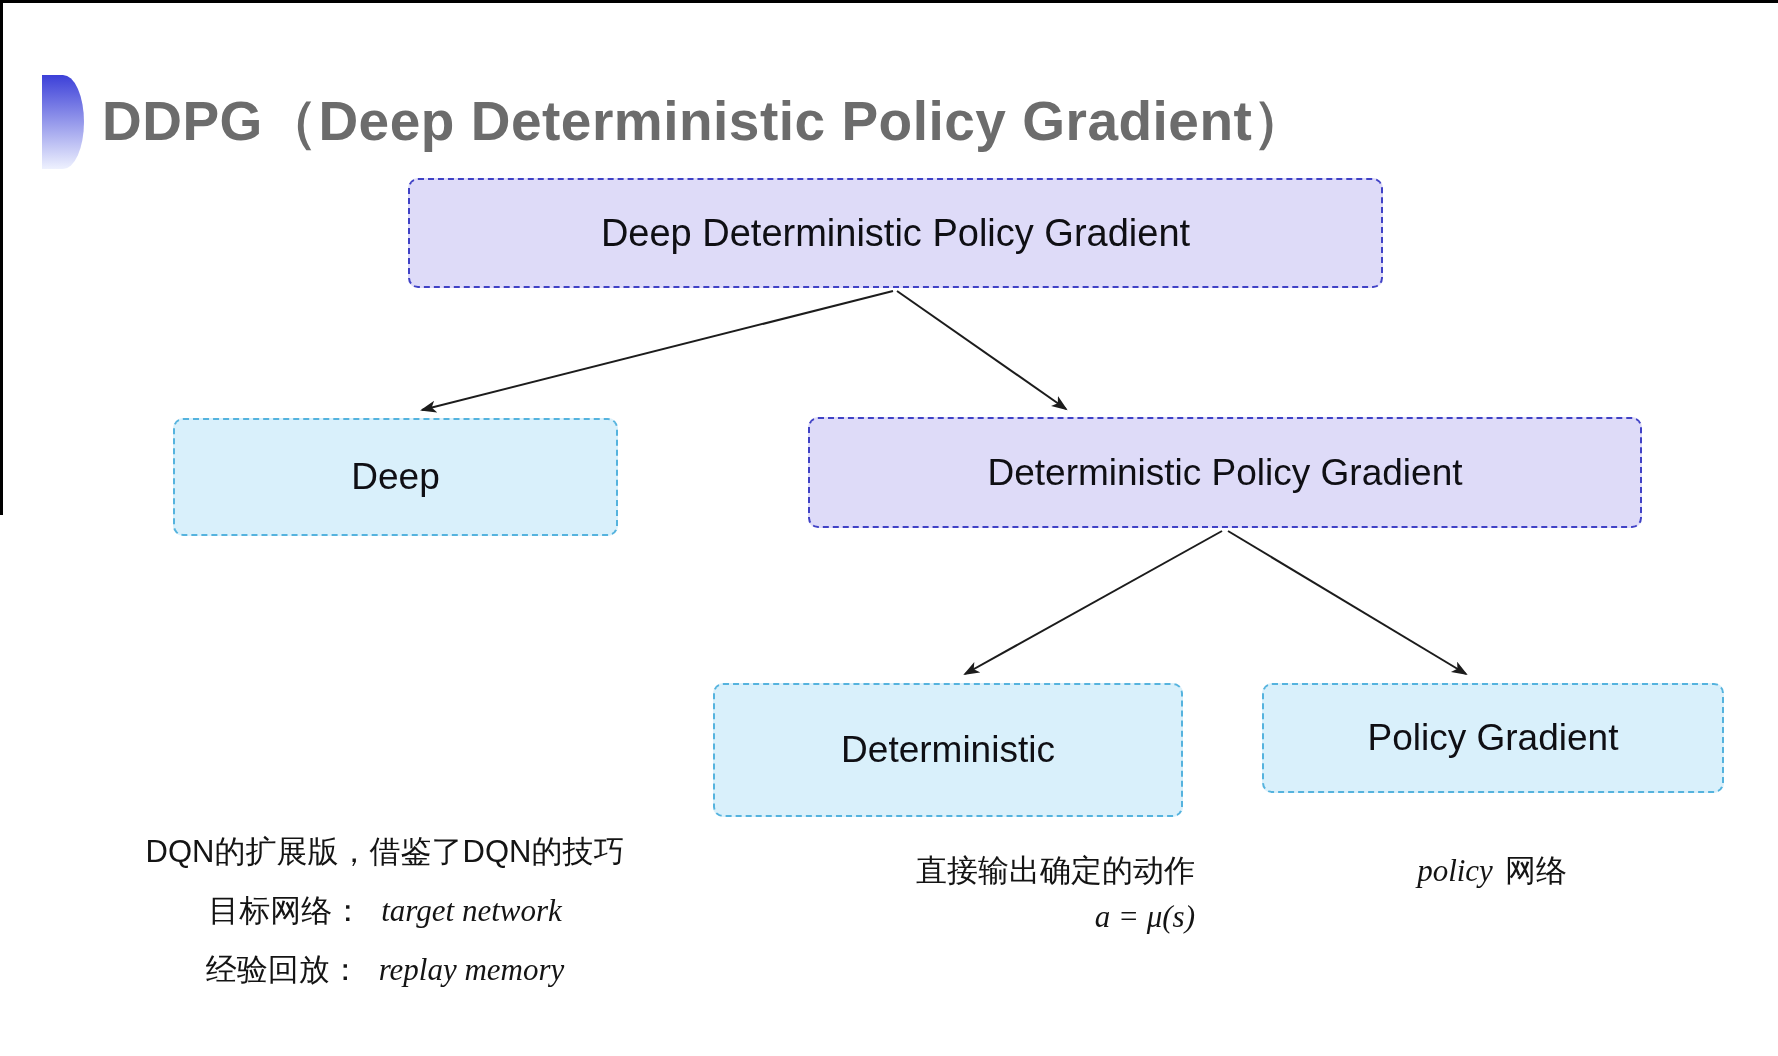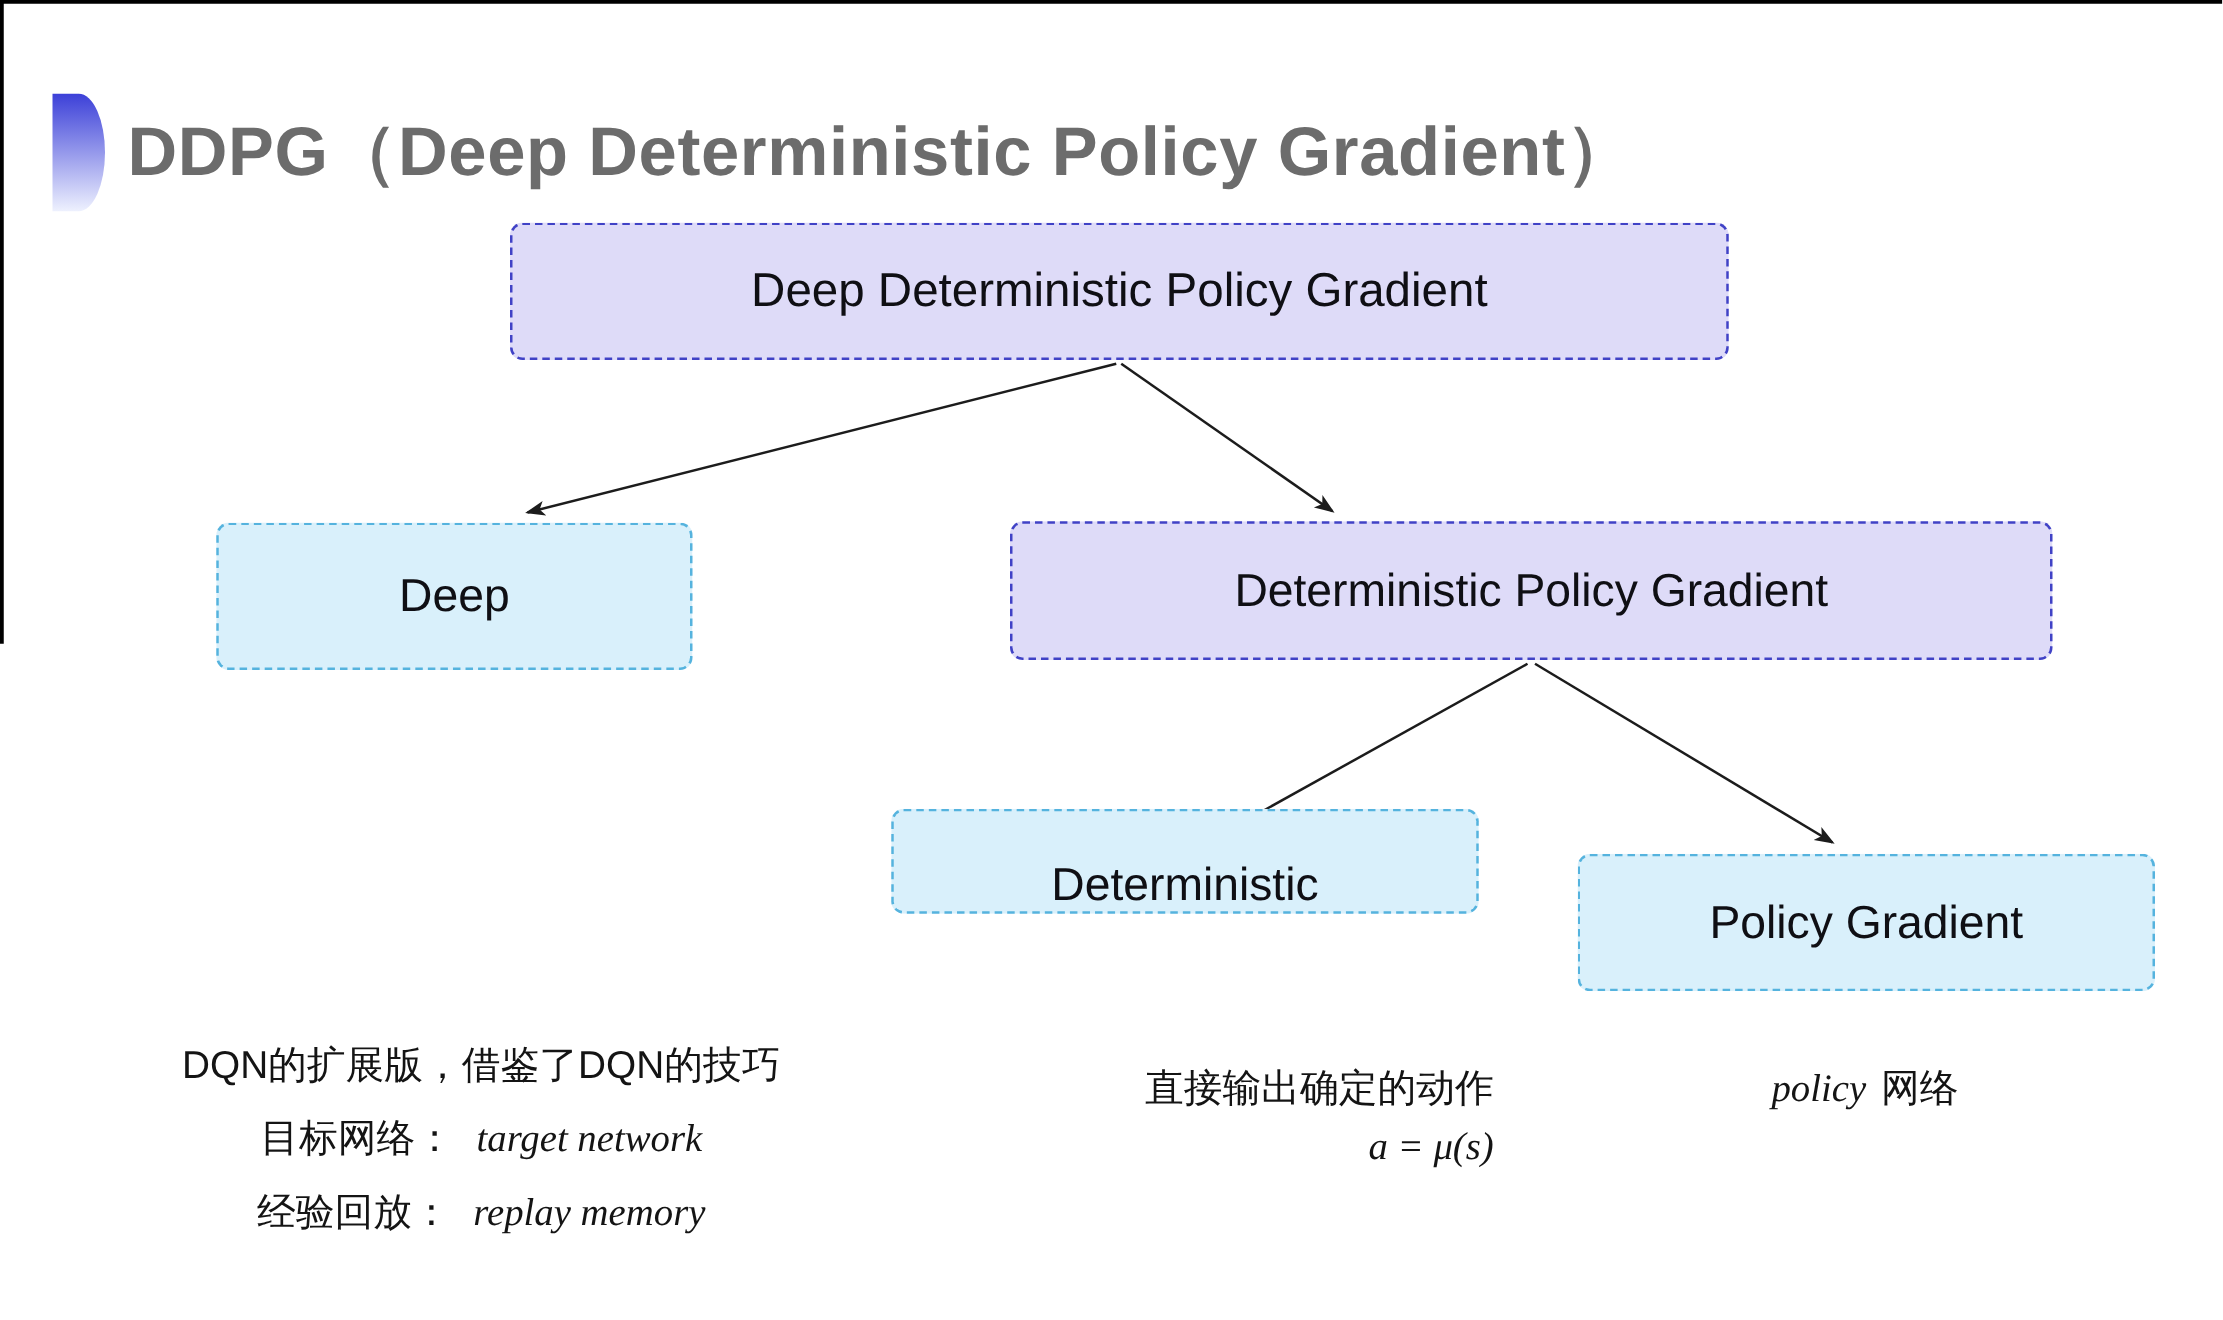--- a/index.html
+++ b/index.html
@@ -24,23 +24,23 @@
           border-radius:0 50% 50% 0 / 0 50% 50% 0;}
   h1.title{font-size:55px;font-weight:600;color:var(--title_text);letter-spacing:0.5px;white-space:nowrap;}
 
   .node{position:absolute;display:flex;align-items:center;justify-content:center;
         border-radius:10px;color:var(--node_text);font-size:37px;font-weight:500;
         border:2.5px dashed;}
   .node.purple{background:var(--purple_fill);border-color:var(--purple_border);}
   .node.cyan{background:var(--cyan_fill);border-color:var(--cyan_border);}
 
   .node-root{left:408px;top:178px;width:975px;height:110px;font-size:38px;justify-content:center;}
-  .node-deep{left:173px;top:418px;width:381px;height:118px;}
+  .node-deep{left:173px;top:418px;width:445px;height:118px;}
   .node-dpg{left:808px;top:417px;width:834px;height:111px;}
-  .node-det{left:713px;top:647px;width:470px;height:84px;align-items:flex-end;}
+  .node-det{left:713px;top:683px;width:470px;height:134px;}
   .node-pg{left:1262px;top:683px;width:462px;height:110px;}
 
   svg.arrows{position:absolute;left:0;top:0;width:1778px;height:1056px;pointer-events:none;}
   svg.arrows line{stroke:var(--arrow);stroke-width:2px;}
 
   .note{position:absolute;text-align:center;color:var(--note_text);font-size:31px;font-weight:500;}
   .note .nline{line-height:59px;white-space:nowrap;}
   .note-mid .nline,.note-pg .nline{line-height:46px;}
   .math{font-family:"Liberation Serif","DejaVu Serif",serif;font-style:italic;font-weight:500;font-size:31px;}
   .note-deep{left:120px;top:822px;width:530px;}

